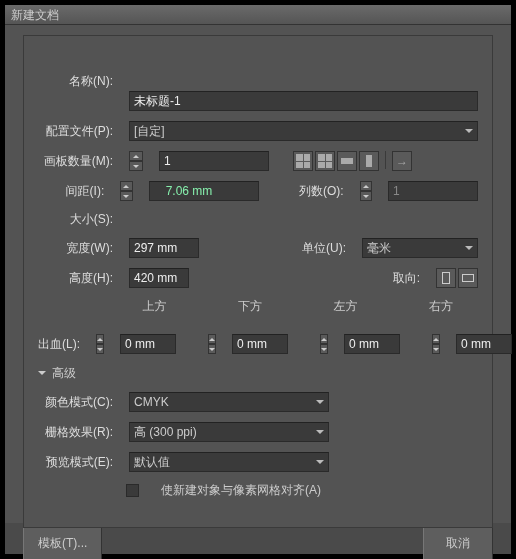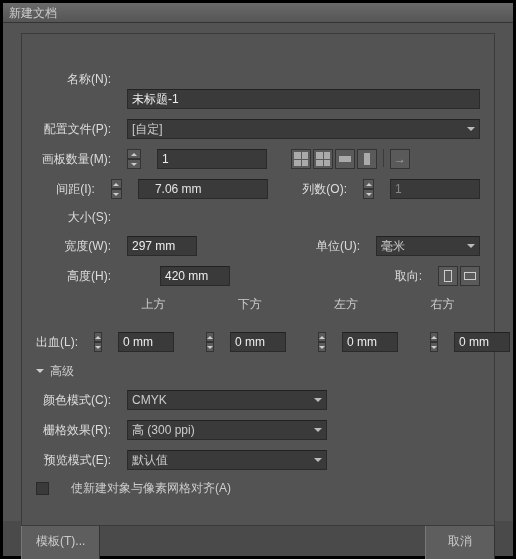--- a/index.html
+++ b/index.html
@@ -1,17 +1,17 @@
 <!DOCTYPE html>
 <html><head>
 <meta charset="utf-8">
 <style>
 *{box-sizing:border-box;margin:0;padding:0;font-family:"Microsoft YaHei",SimSun,sans-serif;font-size:12px;color:#ccc}
 body{background:#3a3a3a;width:516px;height:559px;overflow:hidden}
-.dialog{width:516px;height:559px;background:#4a4a4a;border:3px solid #000000}
+.dialog{width:516px;height:559px;background:#4a4a4a;border:5px solid #000000}
 .titlebar{height:20px;background:linear-gradient(#6a6a6a,#555);padding:2px 6px;font-size:12px;color:#ddd;border-bottom:1px solid #333}
 .content{padding:10px 18px 6px 18px;background:#535353;height:498px;position:relative}
 .panel{border:1px solid #3a3a3a;background:#535353;padding:16px 14px 18px 14px;margin-bottom:10px}
 .row{display:flex;align-items:center;margin-bottom:10px;gap:16px}
 .lbl{text-align:right;white-space:nowrap;color:#ddd}
 .w75{width:75px}.w60{width:60px}
 input[type=text],.sel{height:20px;background:#3a3a3a;border:1px solid #2a2a2a;border-top-color:#222;padding:0 4px;color:#eee}
 .sel{display:flex;align-items:center;position:relative;padding-right:18px}
 .sel::after{content:"";position:absolute;right:4px;top:7px;border:4px solid transparent;border-top-color:#bbb}
 .stepper{display:flex;flex-direction:column;width:14px;height:20px}
@@ -92,47 +92,47 @@
             </div>
         </div>
       </div>
 
       <div class="row">
         <span class="lbl w75">间距(I):</span>
         <div class="stepper">
             <div></div>
             <div></div>
           </div>
-        <input type="text" style="width: 130px; color: #e5e5e5; padding-left: 16px;" value="7.06 mm">
+        <input type="text" style="width: 110px; color: #86efac; padding-left: 16px;" value="7.06 mm">
         <span class="spacer"></span>
         <span class="lbl w60">列数(O):</span>
         <div class="stepper">
             <div></div>
             <div></div>
           </div>
         <input type="text" style="width: 90px; color: rgb(136, 136, 136);" value="1">
       </div>
 
       <div class="row">
         <span class="lbl w75">大小(S):</span>
       </div>
 
       <div class="row">
         <span class="lbl w75">宽度(W):</span>
         <input type="text" style="width: 70px;" value="297 mm">
         <span class="spacer"></span>
         <span class="lbl w60">单位(U):</span>
-        <div class="sel" style="width:104px">
+        <div class="sel" style="width:116px">
             <span>毫米</span>
           </div>
       </div>
 
       <div class="row">
         <span class="lbl w75">高度(H):</span>
-        <input type="text" style="width: 70px; margin-left: 33px;" value="420 mm">
+        <input type="text" style="width: 60px;" value="420 mm">
         <span class="spacer"></span>
         <span class="lbl" style="width:40px">取向:</span>
         <div class="orient">
           <div>
               <div style="width:8px;height:12px;border:1px solid #ccc"></div>
             </div>
           <div>
               <div style="width:12px;height:8px;border:1px solid #ccc"></div>
             </div>
         </div>
@@ -198,21 +198,21 @@
           </div>
       </div>
 
       <div class="row">
         <span class="lbl w75">预览模式(E):</span>
         <div class="sel" style="width:200px">
             <span>默认值</span>
           </div>
       </div>
 
-      <div class="row" style="">
+      <div class="row" style="margin-left:88px">
         <span class="chk"></span>
         <span>使新建对象与像素网格对齐(A)</span>
       </div>
 
     </div>
   </div>
   <div class="footer">
     <div class="btn">
         <span>模板(T)...</span>
       </div>

